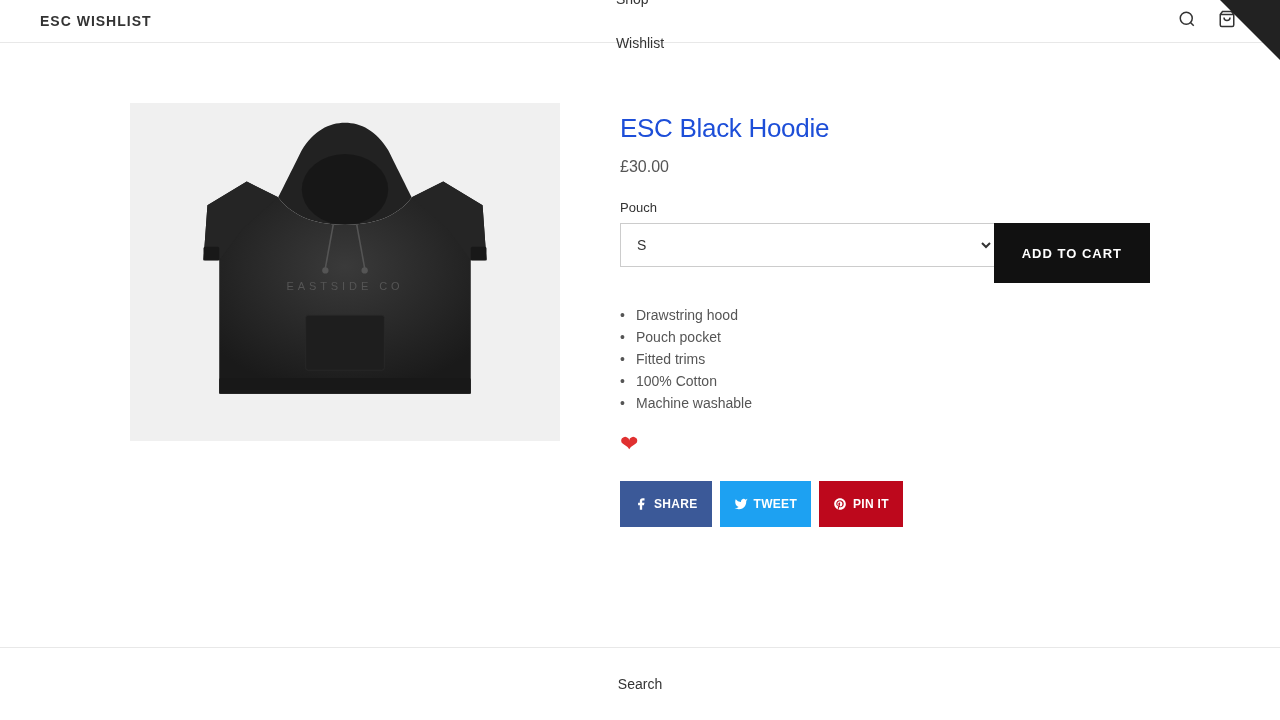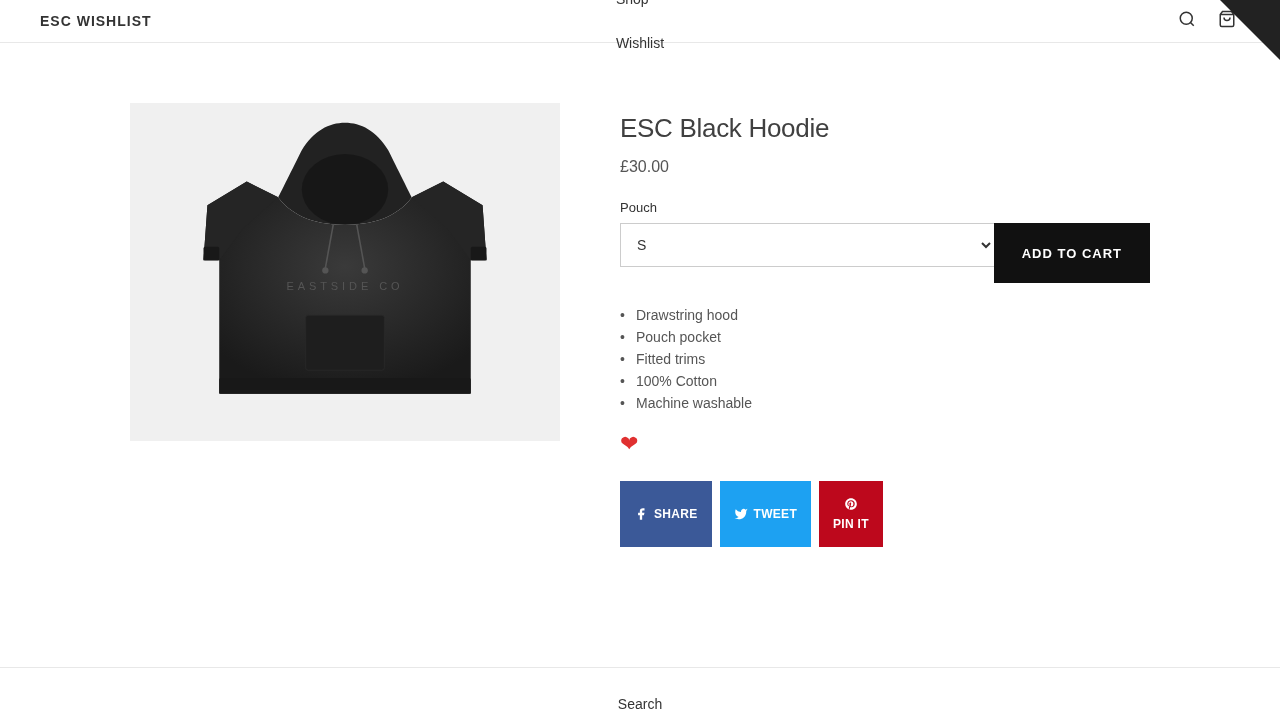--- a/index.html
+++ b/index.html
@@ -92,21 +92,21 @@
       height: 100%;
     }
 
     .product-info {
       flex: 1;
       padding-top: 10px;
     }
     .product-title {
       font-size: 26px;
       font-weight: 400;
-      color: #404040;
+      color: #1d4ed8;
       margin-bottom: 14px;
       letter-spacing: -0.3px;
     }
     .product-price {
       font-size: 16px;
       color: #555;
       margin-bottom: 24px;
     }
     .size-label {
       font-size: 13px;
@@ -183,21 +183,21 @@
       padding: 16px 14px;
       font-size: 12px;
       font-weight: 600;
       cursor: pointer;
       border: none;
       color: #fff;
       letter-spacing: 0.3px;
     }
     .share-btn.facebook { background: #3b5998; }
     .share-btn.twitter { background: #1da1f2; }
-    .share-btn.pinterest { background: #bd081c; flex-direction: column; }
+    .share-btn.pinterest { background: #bd081c; }
 
     
     footer {
       border-top: 1px solid #e8e8e8;
       margin-top: 60px;
     }
     .footer-search {
       text-align: center;
       padding: 28px 0 20px;
     }

